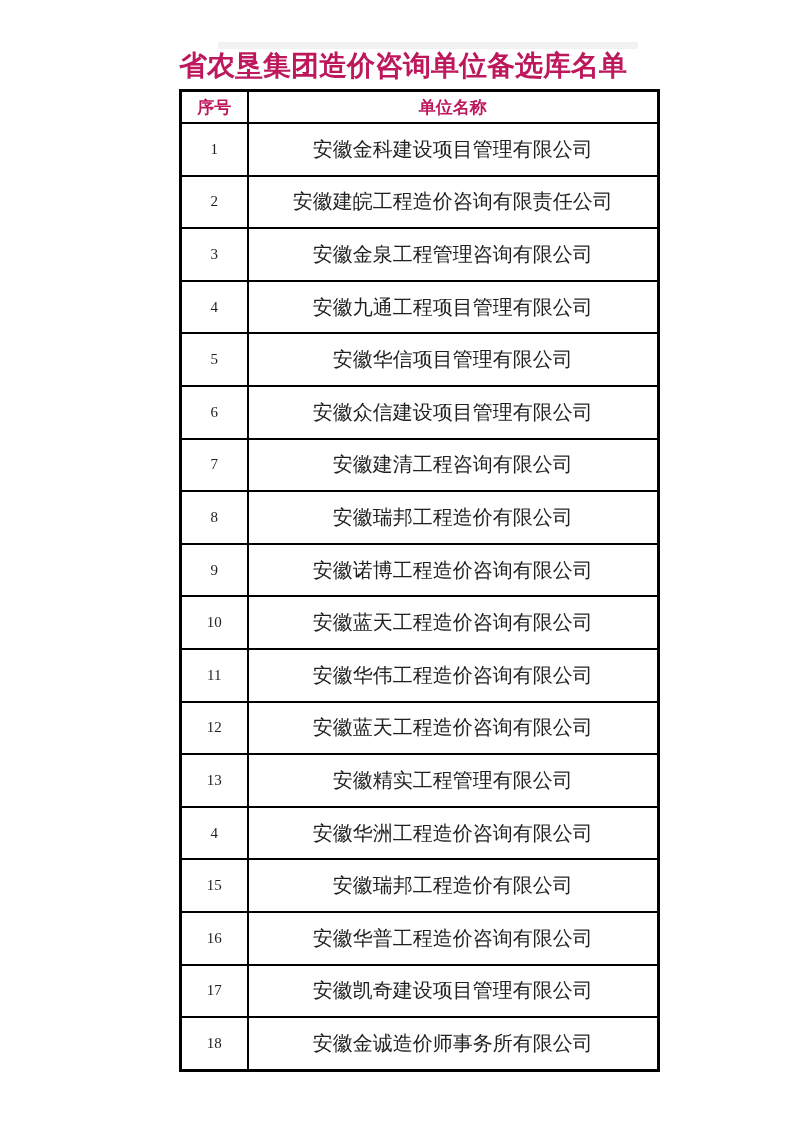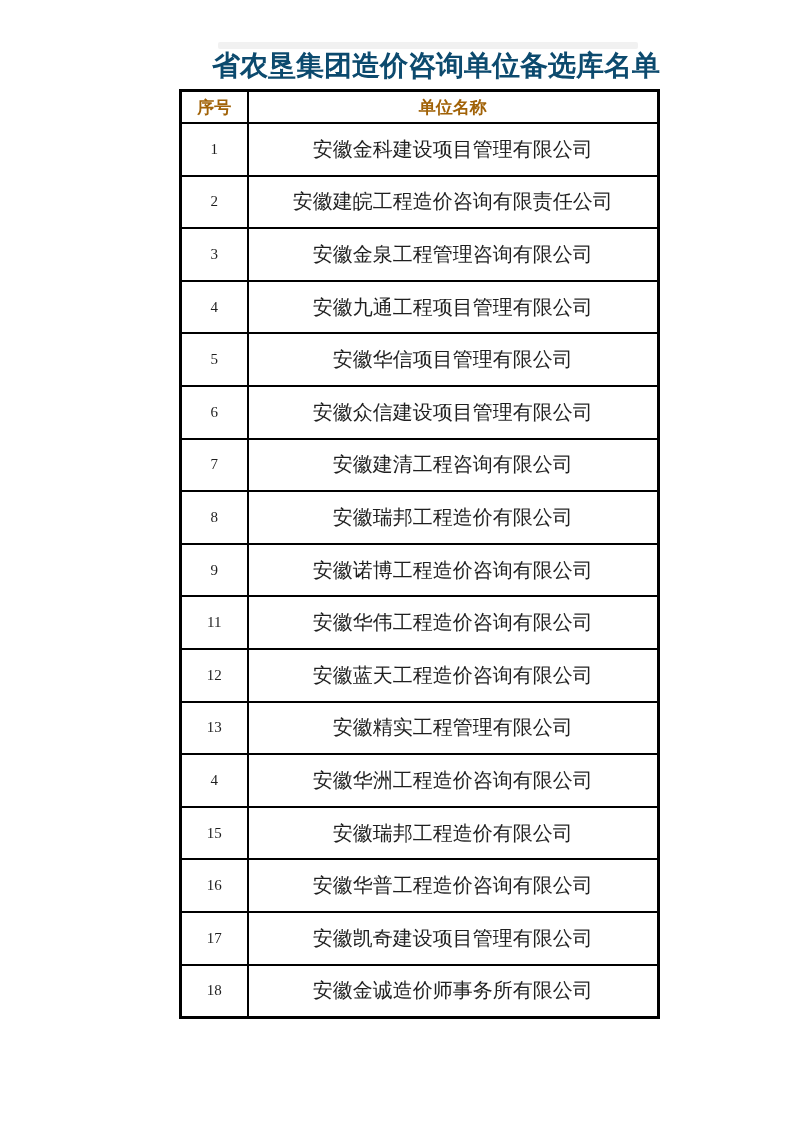--- a/index.html
+++ b/index.html
@@ -21,24 +21,24 @@
     width: 420px;
     height: 7px;
     background: #f1f1f1;
     border-radius: 2px;
   }
   .doc-title {
     position: absolute;
     left: 179px;
     top: 48px;
     width: 481px;
-    text-align: right;
+    text-align: left;
     font-size: 28px;
     font-weight: bold;
-    color: #0c4a6e;
+    color: #be185d;
     letter-spacing: 0px;
     line-height: 36px;
     white-space: nowrap;
   }
   table.unit-table {
     position: absolute;
     left: 179px;
     top: 89px;
     width: 481px;
     border-collapse: collapse;
@@ -51,21 +51,21 @@
     border: 2px solid #000000;
     text-align: center;
     vertical-align: middle;
     padding: 0;
     overflow: hidden;
   }
   table.unit-table th {
     height: 30px;
     font-size: 17px;
     font-weight: bold;
-    color: #a16207;
+    color: #be185d;
   }
   table.unit-table td {
     height: 50.6px;
     font-size: 20px;
     color: #1f1f1f;
     font-weight: normal;
   }
   table.unit-table td.no-cell {
     font-family: "Liberation Serif", "DejaVu Serif", serif;
     font-size: 15px;
@@ -120,20 +120,24 @@
   </tr>
       <tr>
     <td class="no-cell">8</td>
     <td class="name-cell">安徽瑞邦工程造价有限公司</td>
   </tr>
       <tr>
     <td class="no-cell">9</td>
     <td class="name-cell">安徽诺博工程造价咨询有限公司</td>
   </tr>
       <tr>
+    <td class="no-cell">10</td>
+    <td class="name-cell">安徽蓝天工程造价咨询有限公司</td>
+  </tr>
+      <tr>
     <td class="no-cell">11</td>
     <td class="name-cell">安徽华伟工程造价咨询有限公司</td>
   </tr>
       <tr>
     <td class="no-cell">12</td>
     <td class="name-cell">安徽蓝天工程造价咨询有限公司</td>
   </tr>
       <tr>
     <td class="no-cell">13</td>
     <td class="name-cell">安徽精实工程管理有限公司</td>

